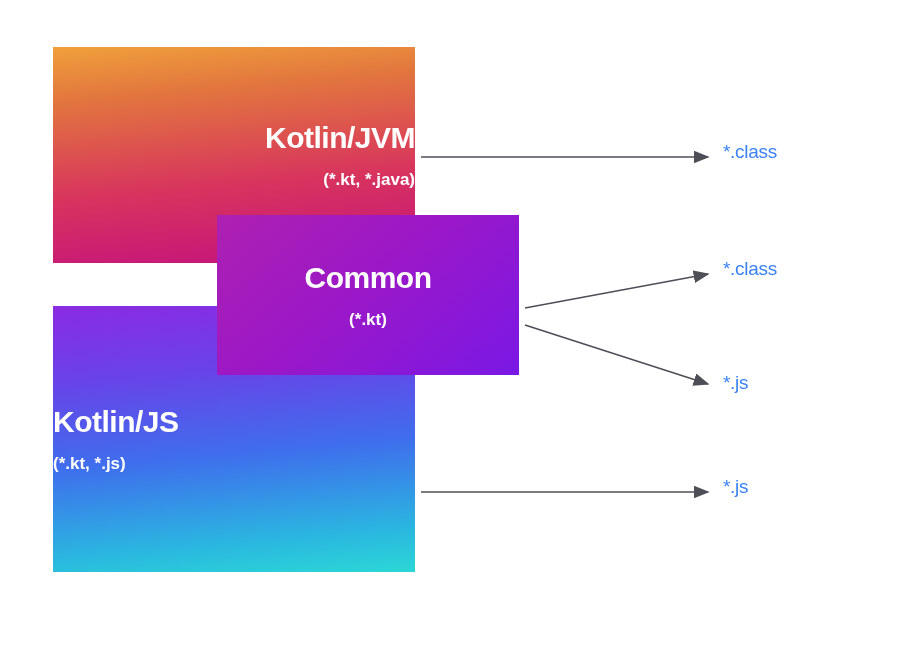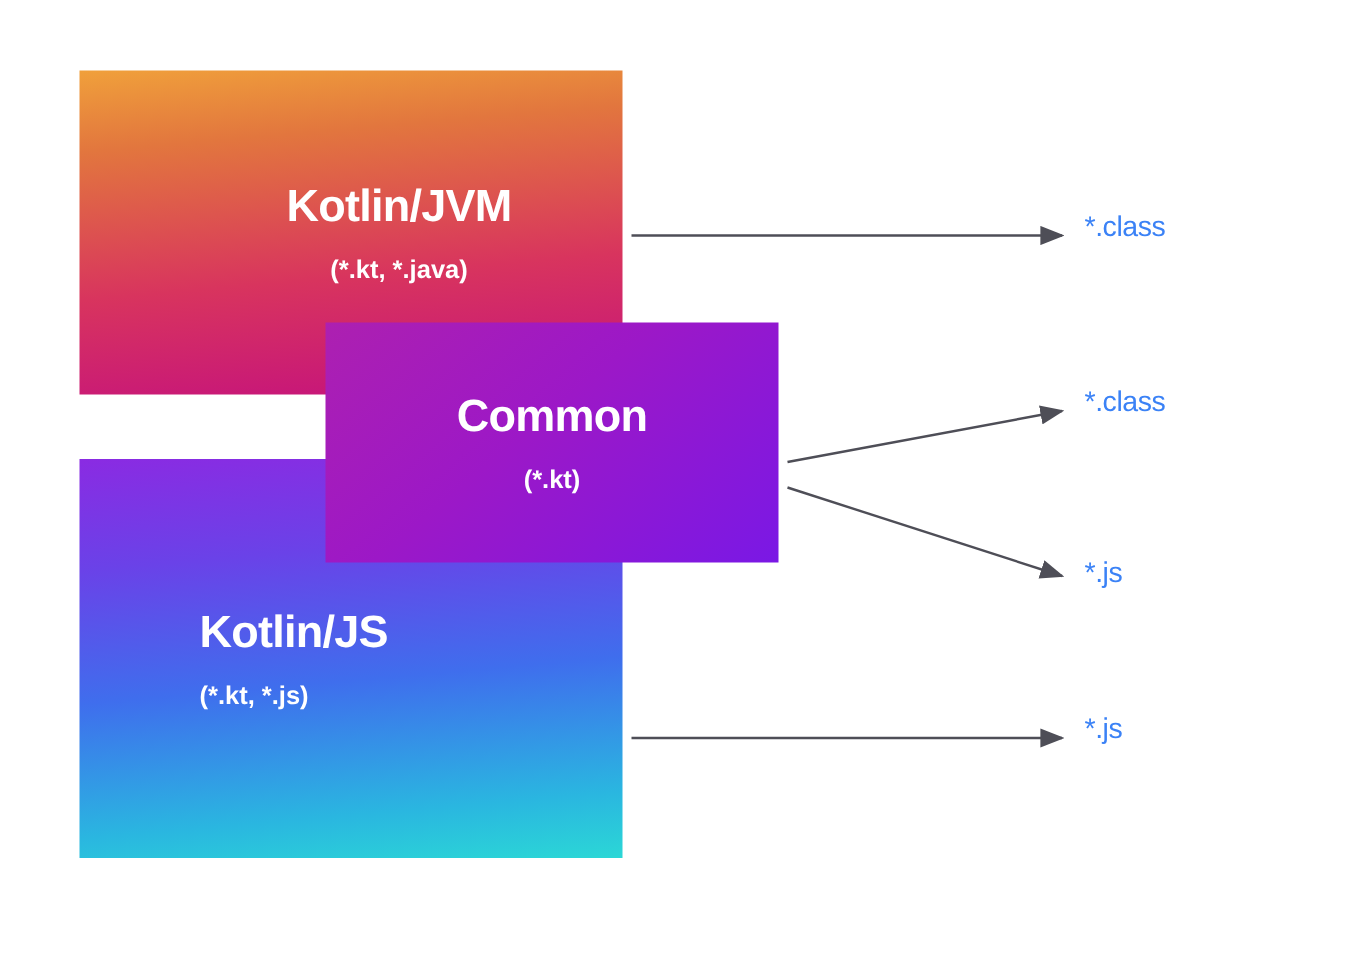--- a/index.html
+++ b/index.html
@@ -26,31 +26,30 @@
     .box-subtitle {
       font-weight: 600;
       font-size: 17px;
       margin-top: 15px;
     }
     .box-jvm {
       left: 53px;
       top: 47px;
       width: 362px;
       height: 216px;
-      align-items: center;
+      align-items: flex-end;
       padding-left: 64px;
       background: linear-gradient(175deg, #f0a03b 0%, #e2763e 22%, #d8345e 62%, #c4117e 100%);
     }
     .box-js {
       left: 53px;
       top: 306px;
       width: 362px;
       height: 266px;
       align-items: flex-start;
-      padding-left: 80px;
       background: linear-gradient(175deg, #8a2be2 0%, #6a42e8 25%, #3f6eed 55%, #2ab6e0 85%, #2bd7d6 100%);
     }
     .box-common {
       left: 217px;
       top: 215px;
       width: 302px;
       height: 160px;
       background: linear-gradient(140deg, #ad20b0 0%, #9c18c7 45%, #7a18e5 100%);
       box-shadow: 0 0 0 0 rgba(0,0,0,0.08);
     }

